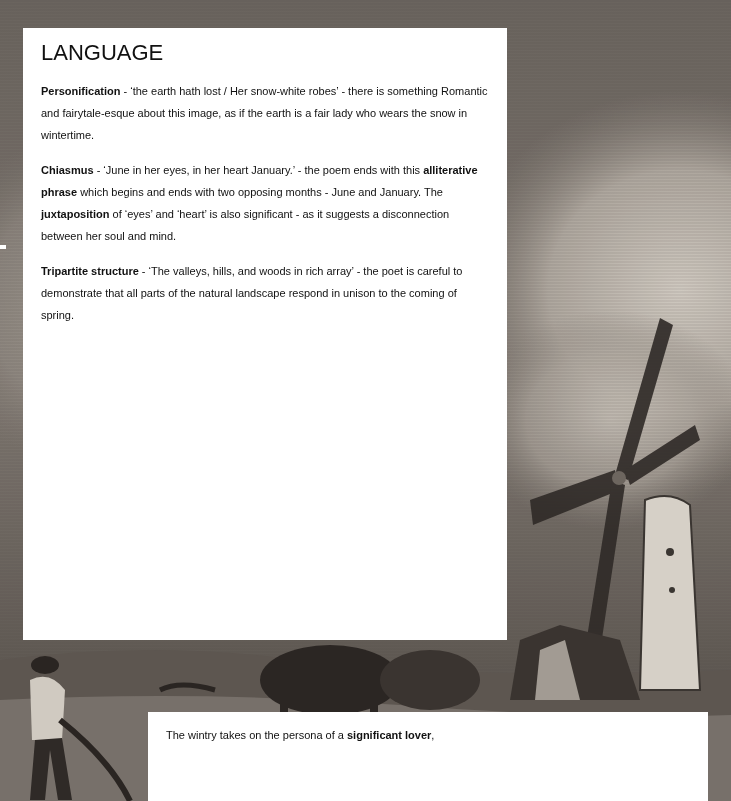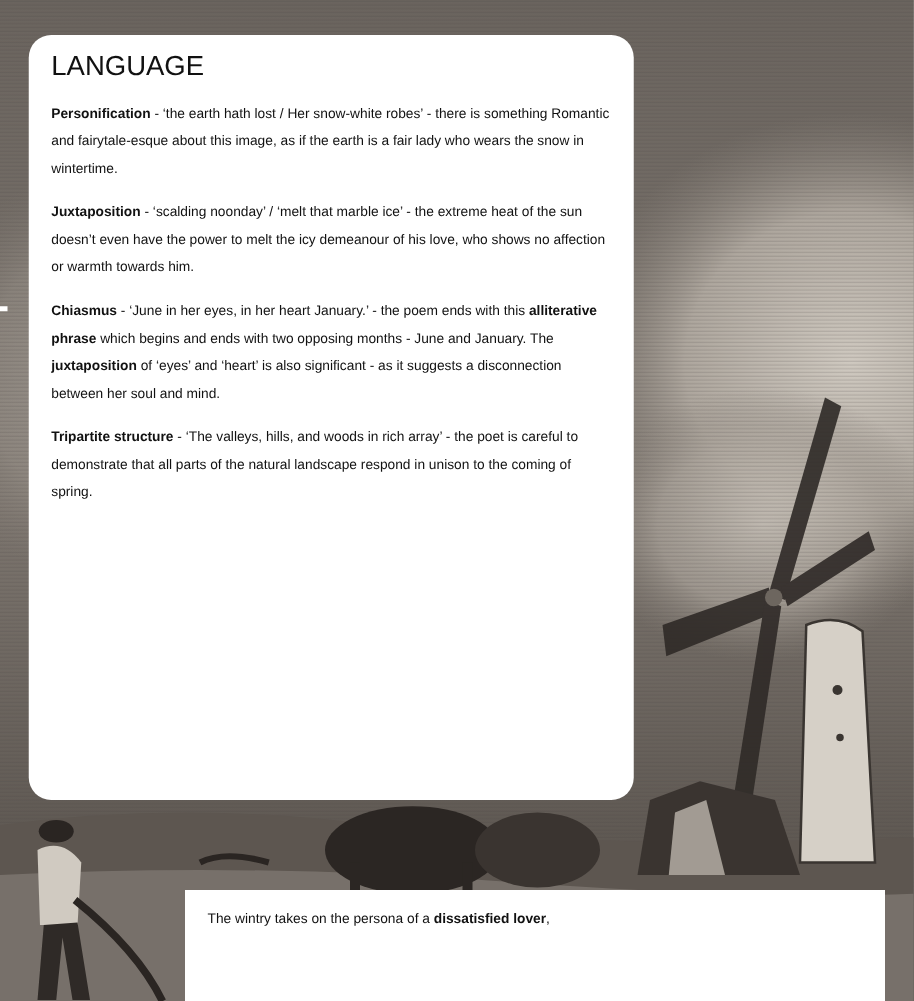--- a/index.html
+++ b/index.html
@@ -6,21 +6,21 @@
     body {
       width: 731px; height: 801px; overflow: hidden; position: relative;
       font-family: "Liberation Sans", "DejaVu Sans", sans-serif;
       background: #6f6a64;
     }
     .bg { position: absolute; inset: 0; width: 731px; height: 801px; }
     .card {
       position: absolute; background: #ffffff; color: #111;
       box-sizing: border-box;
     }
-    .card-language { left: 23px; top: 28px; width: 484px; height: 612px; padding: 12px 18px 0 18px; border-radius: 18px; }
+    .card-language { left: 23px; top: 28px; width: 484px; height: 612px; padding: 12px 18px 0 18px; }
     .card-speaker { left: 148px; top: 712px; width: 560px; height: 120px; padding: 12px 18px 0 18px; }
     .card h2 {
       margin: 0 0 14px 0; font-weight: 400; font-size: 22px; letter-spacing: 0px;
       color: #111; line-height: 26px;
     }
     .card p {
       margin: 0 0 13px 0; font-size: 11px; line-height: 22px; color: #111;
     }
     .card p b { font-weight: 700; }
     .edge-mark { position: absolute; left: 0; top: 245px; width: 6px; height: 4px; background: #fff; }
@@ -83,22 +83,21 @@
 </svg>
 
 <div class="edge-mark"></div>
 
 <section class="card card-language">
   <h2>LANGUAGE</h2>
 
   <p><b>Personification</b><span> - ‘the earth hath lost / Her snow-white robes’ - there is something Romantic and fairytale-esque about this image, as if the earth is a fair lady who wears the snow in wintertime.</span></p>
 
 
-  <p><b>Juxtaposition</b><span> - ‘scalding noonday’ / ‘melt that marble ice’ - the extreme heat of the sun doesn’t even have the power to melt the icy demeanour of his love, who shows no affection or warmth towards him.</span></p>
 
   <p><b>Chiasmus</b><span> - ‘June in her eyes, in her heart January.’ - the poem ends with this </span><b>alliterative phrase</b><span> which begins and ends with two opposing months - June and January. The </span><b>juxtaposition</b><span> of ‘eyes’ and ‘heart’ is also significant - as it suggests a disconnection between her soul and mind.</span></p>
 
   <p><b>Tripartite structure</b><span> - ‘The valleys, hills, and woods in rich array’ - the poet is careful to demonstrate that all parts of the natural landscape respond in unison to the coming of spring.</span></p>
 </section>
 
 <section class="card card-speaker">
-  <p><span>The wintry takes on the persona of a </span><b>dissatisfied lover</b><span>,</span></p>
+  <p><span>The wintry takes on the persona of a </span><b>significant lover</b><span>,</span></p>
 </section>
 
 </body></html>

